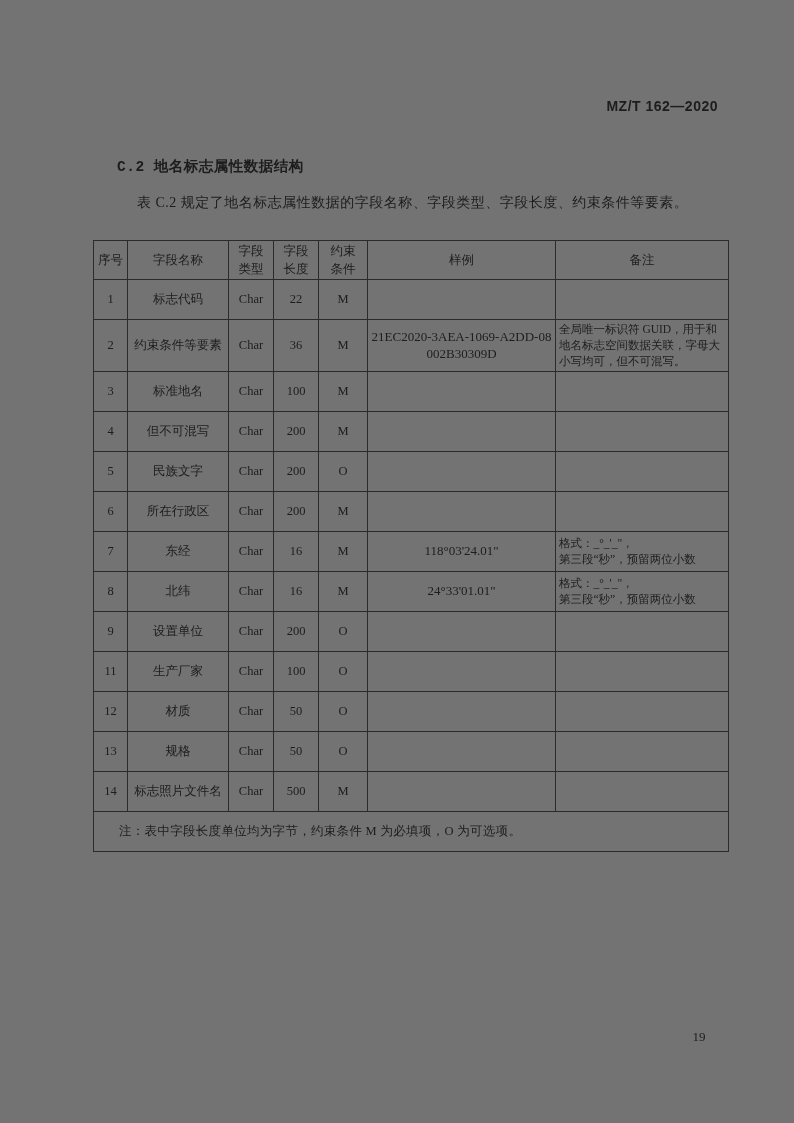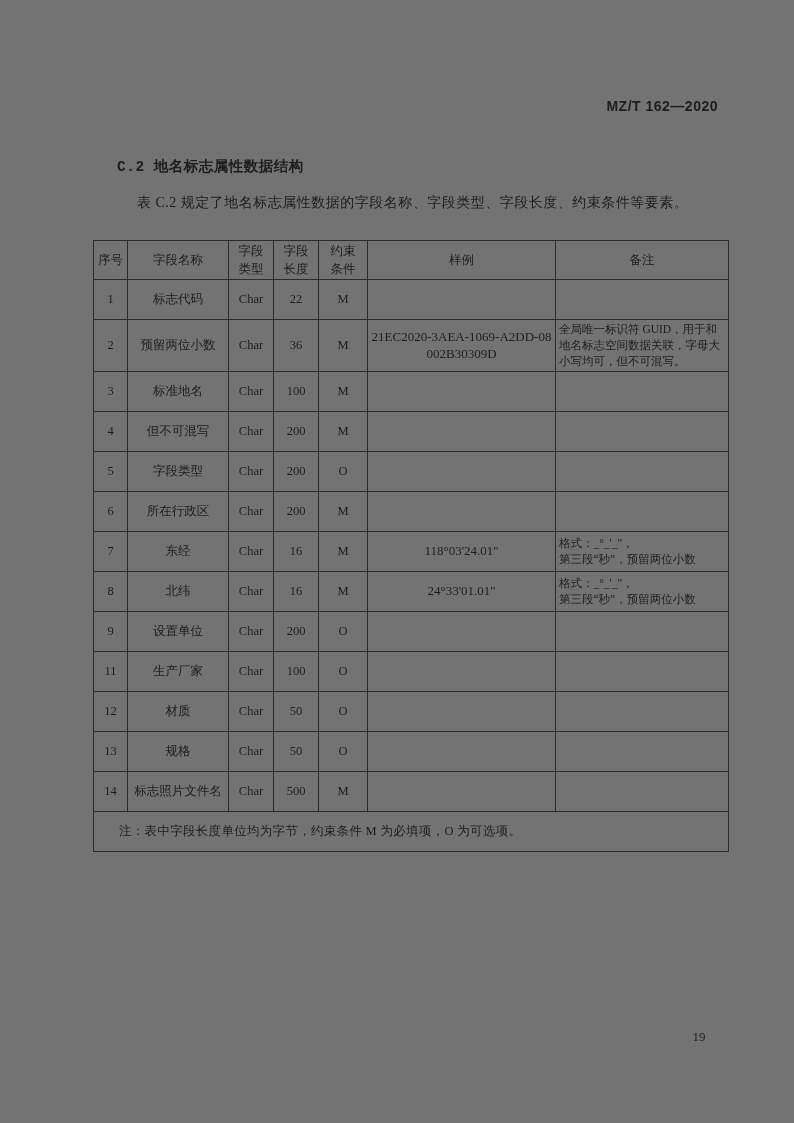--- a/index.html
+++ b/index.html
@@ -159,21 +159,21 @@
           <td class="cell-center">1</td>
           <td class="cell-center">标志代码</td>
           <td class="cell-center">Char</td>
           <td class="cell-center">22</td>
           <td class="cell-center">M</td>
           <td class="sample-cell"></td>
           <td class="remark-cell"></td>
         </tr>
         <tr>
           <td class="cell-center">2</td>
-          <td class="cell-center">预留两位小数</td>
+          <td class="cell-center">约束条件等要素</td>
           <td class="cell-center">Char</td>
           <td class="cell-center">36</td>
           <td class="cell-center">M</td>
           <td class="sample-cell">21EC2020-3AEA-1069-A2DD-08002B30309D</td>
           <td class="remark-cell">全局唯一标识符 GUID，用于和地名标志空间数据关联，字母大小写均可，但不可混写。</td>
         </tr>
         <tr>
           <td class="cell-center">3</td>
           <td class="cell-center">标准地名</td>
           <td class="cell-center">Char</td>
@@ -186,21 +186,21 @@
           <td class="cell-center">4</td>
           <td class="cell-center">但不可混写</td>
           <td class="cell-center">Char</td>
           <td class="cell-center">200</td>
           <td class="cell-center">M</td>
           <td class="sample-cell"></td>
           <td class="remark-cell"></td>
         </tr>
         <tr>
           <td class="cell-center">5</td>
-          <td class="cell-center">字段类型</td>
+          <td class="cell-center">民族文字</td>
           <td class="cell-center">Char</td>
           <td class="cell-center">200</td>
           <td class="cell-center">O</td>
           <td class="sample-cell"></td>
           <td class="remark-cell"></td>
         </tr>
         <tr>
           <td class="cell-center">6</td>
           <td class="cell-center">所在行政区</td>
           <td class="cell-center">Char</td>

